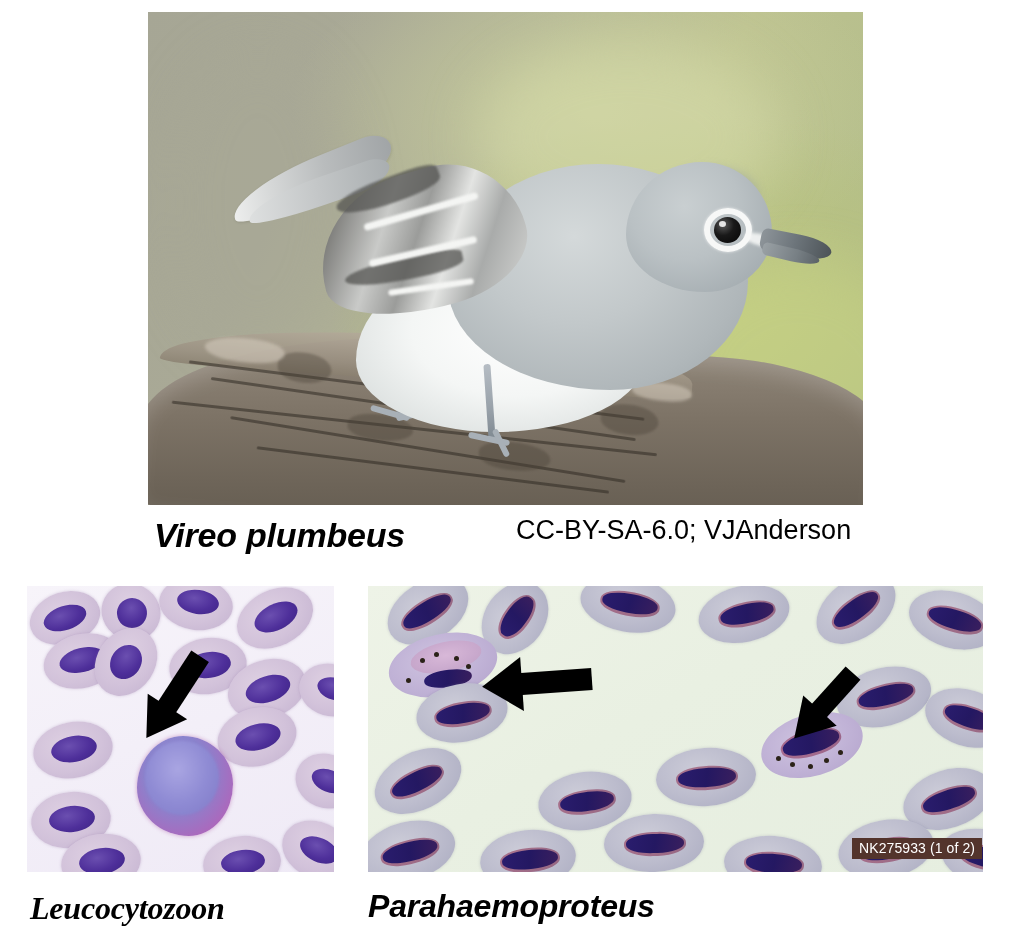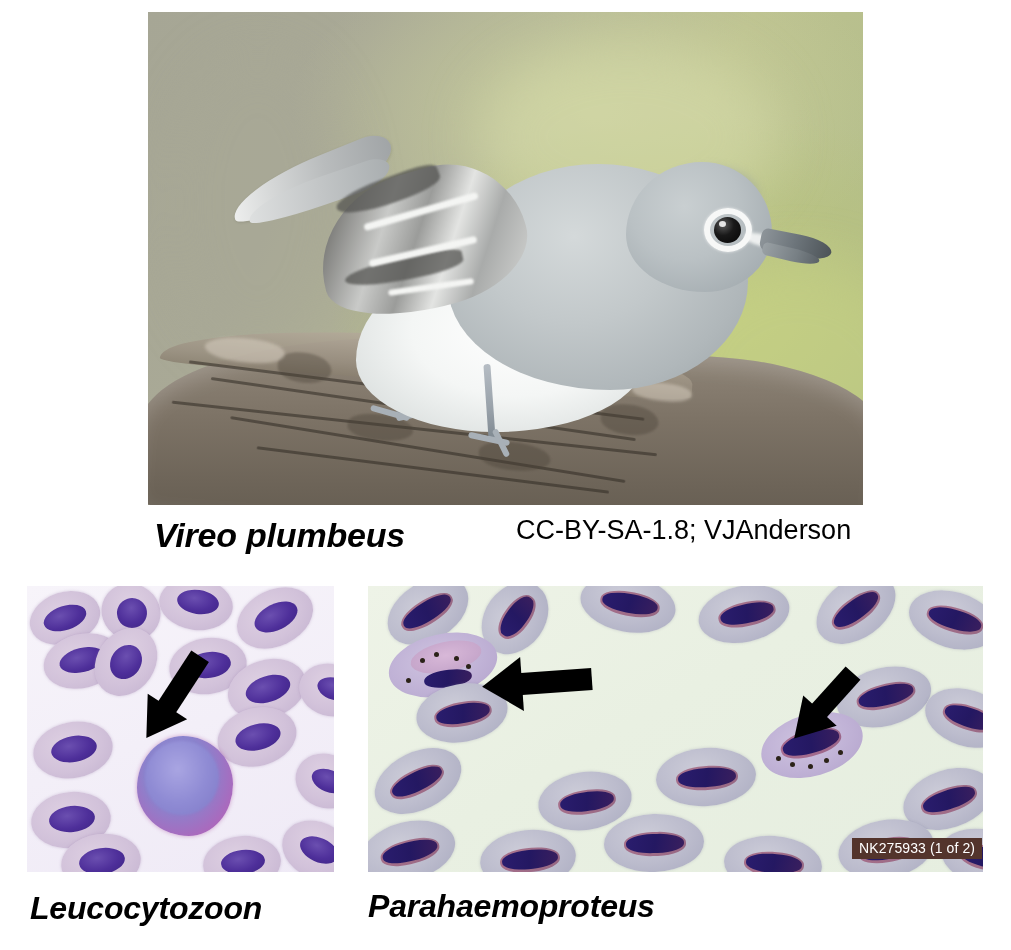--- a/index.html
+++ b/index.html
@@ -221,21 +221,21 @@
     letter-spacing: -0.2px;
   }
   #label-vireo   { left: 154px; top: 516px; font-size: 34px; }
   #credit-text {
     position: absolute;
     left: 516px; top: 515px;
     font-size: 27px;
     color: #000;
     white-space: nowrap;
   }
-  #label-leuco   { left: 30px;  top: 890px; font-size: 32px; }
+  #label-leuco   { left: 30px;  top: 890px; font-size: 32px; font-family: Liberation Serif, serif; }
   #label-parahae { left: 368px; top: 888px; font-size: 32px; }
 
   
   #leuco-panel {
     left: 27px;
     top: 586px;
     width: 307px;
     height: 286px;
     background: linear-gradient(160deg, #f7f4fa 0%, #f3eff8 50%, #efeaf6 100%);
   }
@@ -378,21 +378,21 @@
     <div class="bird-bill-upper"></div>
     <div class="bird-bill-lower"></div>
 
     <div class="bird-leg" style="left:338px;top:352px;height:76px;transform:rotate(-4deg);"></div>
     <div class="bird-foot" style="left:320px;top:424px;width:42px;transform:rotate(12deg);"></div>
     <div class="bird-foot" style="left:338px;top:428px;width:30px;transform:rotate(64deg);"></div>
   </div>
 </div>
 
 <div class="sci-name" id="label-vireo">Vireo plumbeus</div>
-<div id="credit-text">CC-BY-SA-1.8; VJAnderson</div>
+<div id="credit-text">CC-BY-SA-6.0; VJAnderson</div>
 
 <div class="panel" id="leuco-panel">
 
   <div class="rbc rbc-l" style="left:2px;top:6px;width:72px;height:52px;transform:rotate(-18deg);"></div>
   <div class="nuc-l" style="left:16px;top:20px;width:44px;height:24px;transform:rotate(-18deg);"></div>
 
   <div class="rbc rbc-l" style="left:74px;top:-2px;width:60px;height:56px;transform:rotate(28deg);"></div>
   <div class="nuc-l" style="left:90px;top:12px;width:30px;height:30px;transform:rotate(28deg);"></div>
 
   <div class="rbc rbc-l" style="left:132px;top:-8px;width:74px;height:52px;transform:rotate(8deg);"></div>

